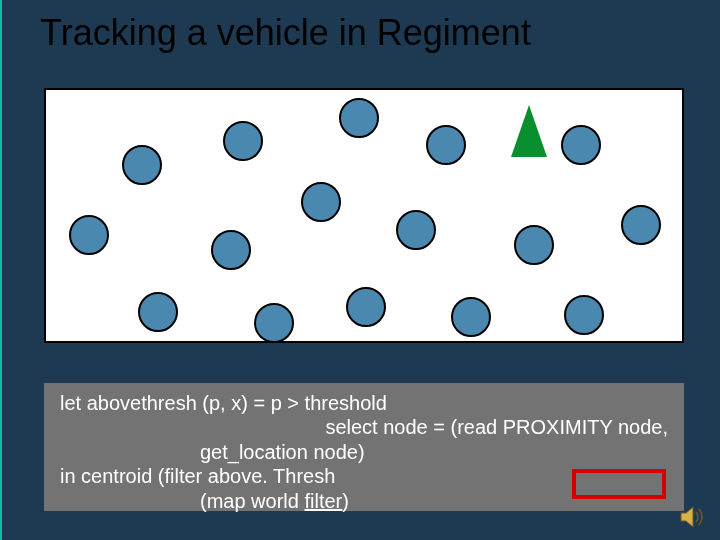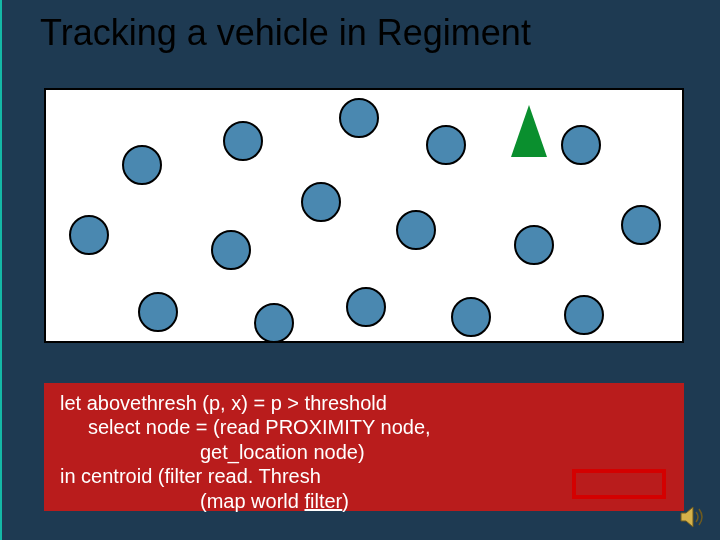--- a/index.html
+++ b/index.html
@@ -33,29 +33,29 @@
     background: #fff;
     border: 2px solid #000;
   }
   .diagram svg { display: block; }
   .codebox {
     position: absolute;
     left: 42px;
     top: 383px;
     width: 640px;
     height: 128px;
-    background: #b91c1c;
+    background: #737373;
     color: #fff;
     font-size: 20px;
     line-height: 1.22;
     padding: 8px 16px 8px 16px;
     font-family: Arial, Helvetica, sans-serif;
   }
   .codebox .l1 {}
-  .codebox .l2 { padding-left: 28px; }
+  .codebox .l2 { padding-left: 28px; text-align: right; }
   .codebox .l3 { padding-left: 140px; }
   .codebox .l4 {}
   .codebox .l5 { padding-left: 140px; }
   .underline { text-decoration: underline; }
   .redbox {
     position: absolute;
     right: 18px;
     bottom: 12px;
     width: 94px;
     height: 30px;
@@ -95,21 +95,21 @@
         <circle cx="538" cy="225" r="19" fill="#4a88b0" stroke="#000" stroke-width="2"></circle>
         <circle cx="595" cy="135" r="19" fill="#4a88b0" stroke="#000" stroke-width="2"></circle>
         <polygon points="483,15 501,67 465,67" fill="#0a8f2e"></polygon>
       </svg>
   </div>
 
   <div class="codebox">
     <div class="l1">let abovethresh (p, x) = p &gt; threshold</div>
     <div class="l2">select node = (read PROXIMITY node,</div>
     <div class="l3">get_location node)</div>
-    <div class="l4">in centroid (filter read. Thresh</div>
+    <div class="l4">in centroid (filter above. Thresh</div>
     <div class="l5"><span>(map world </span><span class="underline">filter</span><span>)</span></div>
     <div class="redbox"></div>
   </div>
 
   <svg class="speaker" viewBox="0 0 26 22">
     <path d="M1 7 L6 7 L13 1 L13 21 L6 15 L1 15 Z" fill="#d6b24a" stroke="#6e5a1f" stroke-width="1"></path>
     <path d="M16 6 Q20 11 16 16" fill="none" stroke="#6e5a1f" stroke-width="1.5"></path>
     <path d="M19 3 Q25 11 19 19" fill="none" stroke="#6e5a1f" stroke-width="1.5"></path>
   </svg>
 

